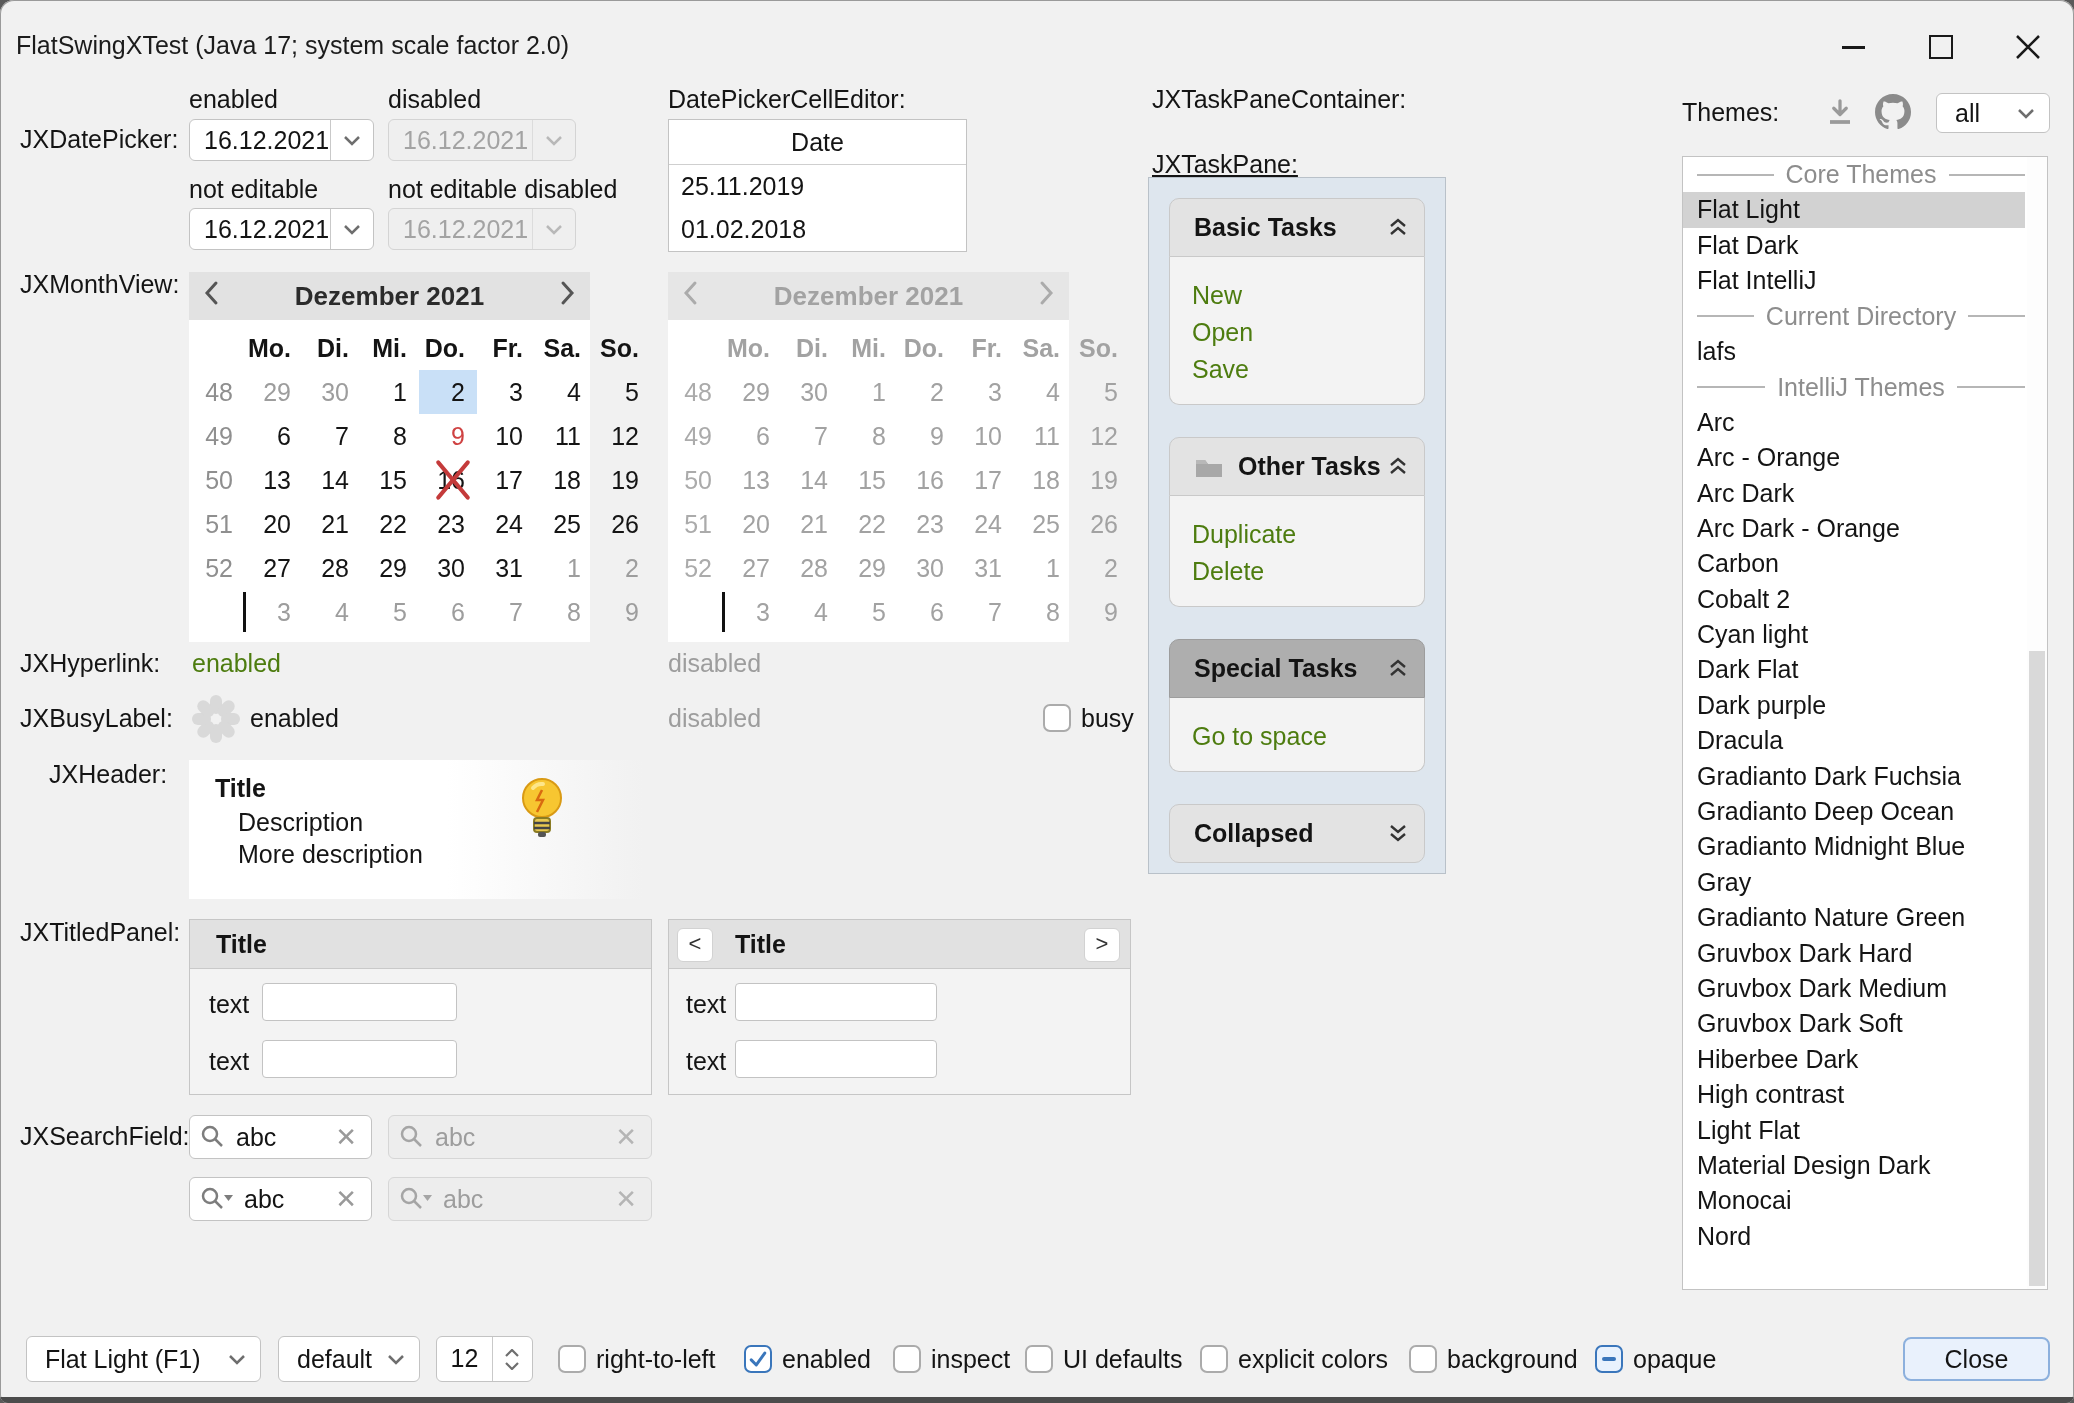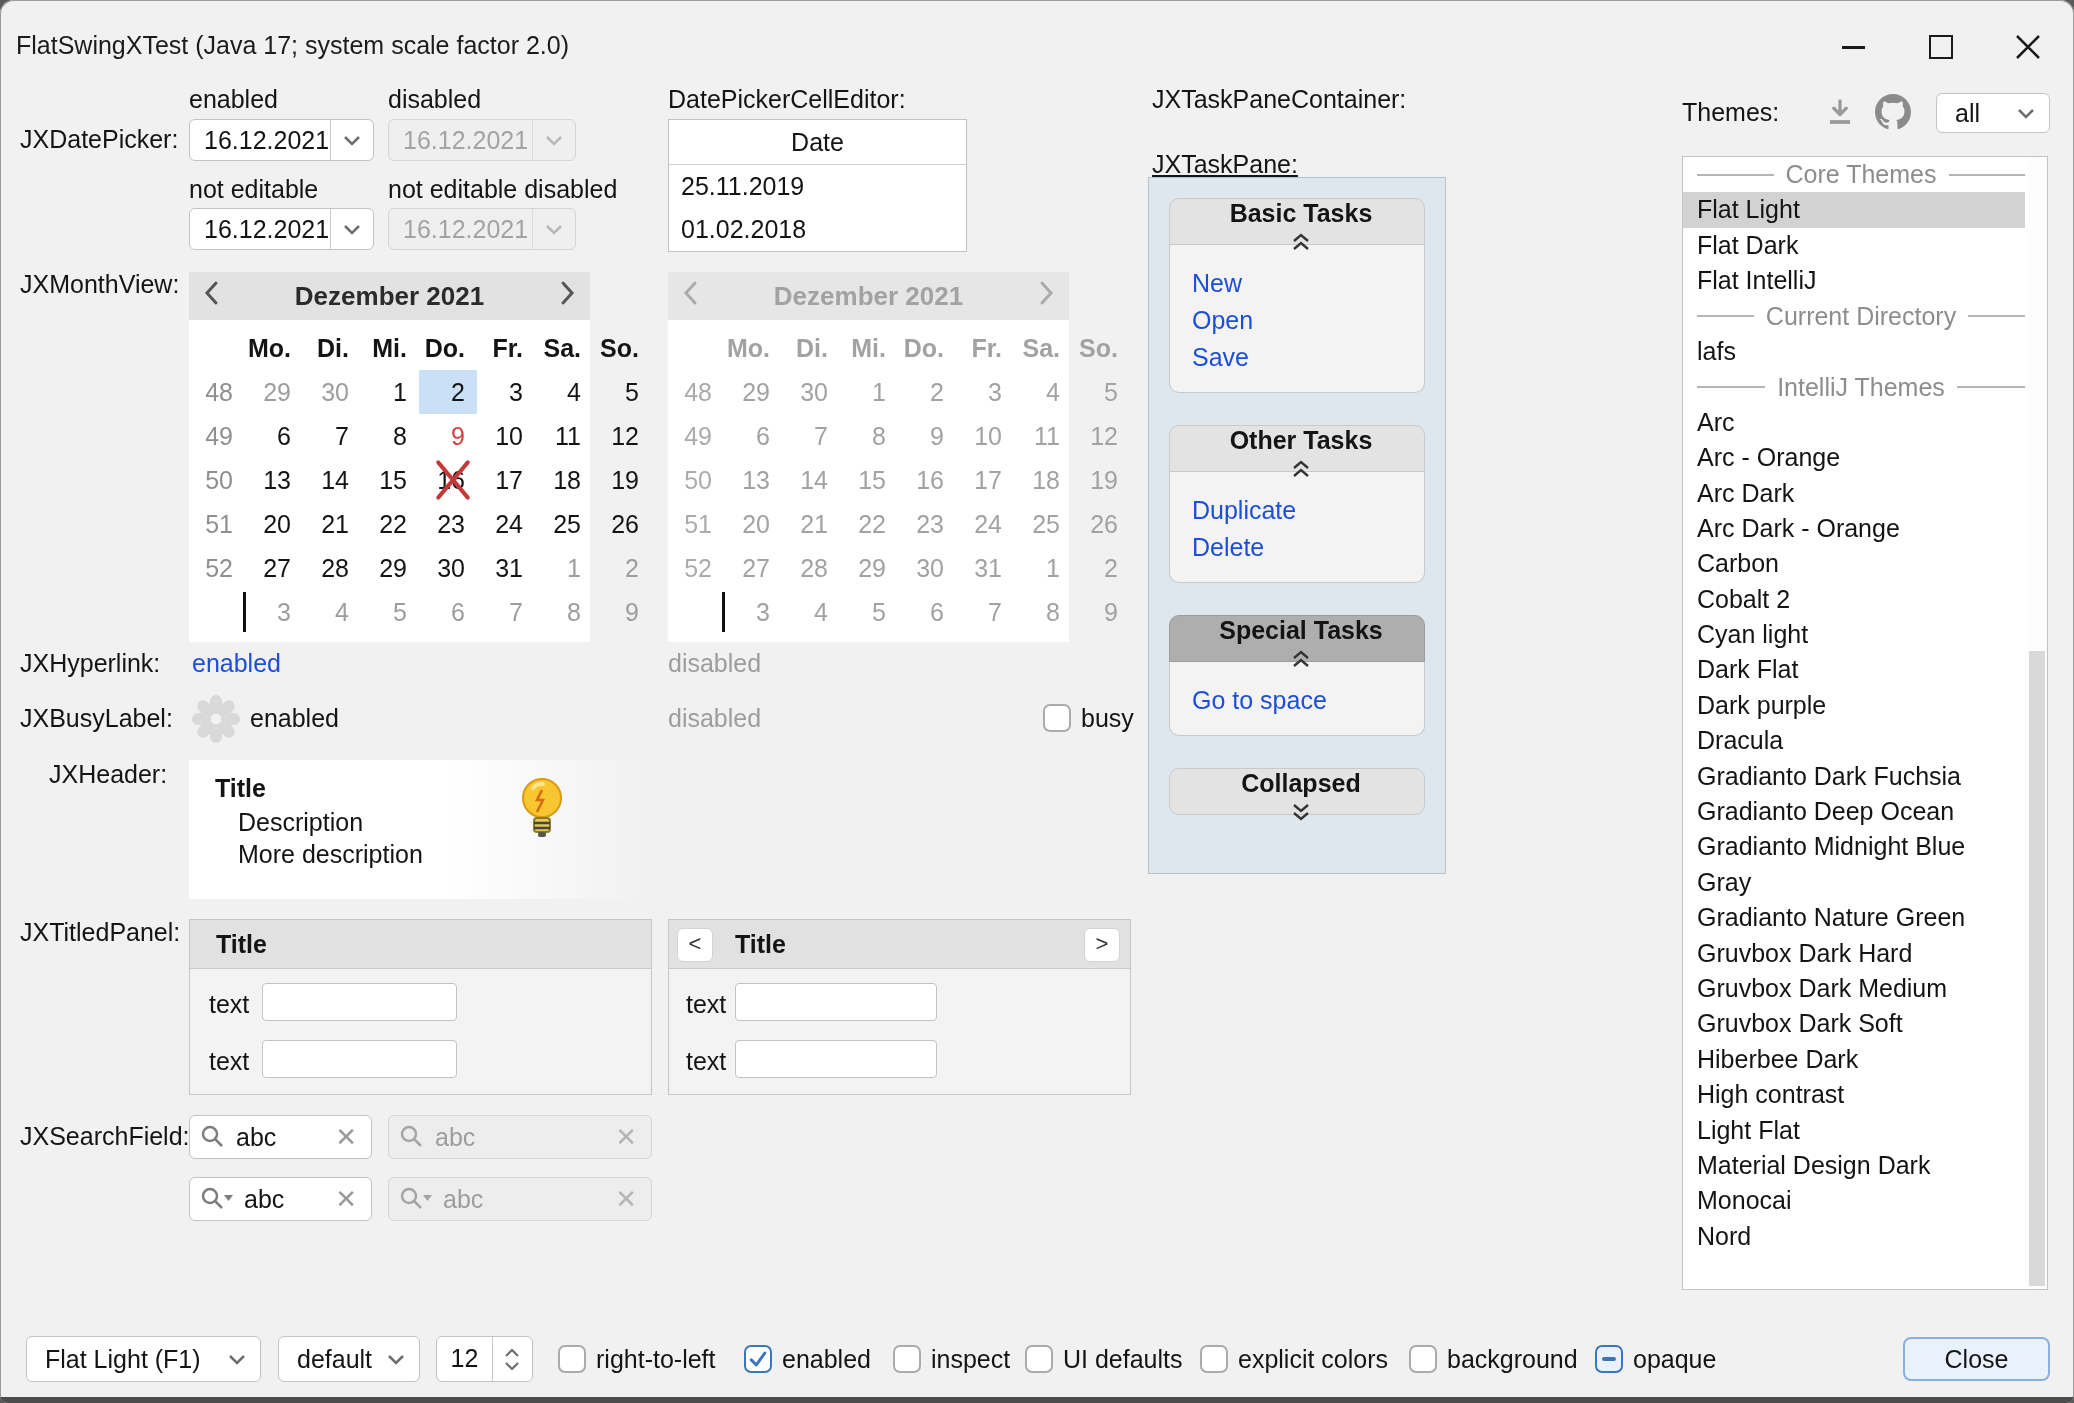--- a/index.html
+++ b/index.html
@@ -42,21 +42,21 @@
   .cal-cell .xmark::before,.cal-cell .xmark::after{content:"";position:absolute;left:50%;top:50%;width:4px;height:50px;background:#c43a3a;border-radius:2px;}
   .cal-cell .xmark::before{transform:translate(-50%,-50%) rotate(40deg);}
   .cal-cell .xmark::after{transform:translate(-50%,-50%) rotate(-40deg);}
   .caretbar{position:absolute;left:58px;top:2px;width:3px;height:40px;background:#111;}
   .cal.disabled .cal-head{background:#e6e6e6;}
   .cal.disabled .cal-title{color:#a2a2a2;}
   .cal.disabled .cal-cell{color:#a2a2a2;}
   .cal.disabled .weeknum{color:#ababab;}
   .cal.disabled svg polyline{stroke:#ababab;}
   
-  .link{color:#1d4ed8;cursor:pointer;white-space:nowrap;}
+  .link{color:#4d7c0f;cursor:pointer;white-space:nowrap;}
   
   .busy{position:absolute;width:52px;height:52px;}
   .busy i{position:absolute;left:50%;top:50%;width:12px;height:19px;margin:-24px 0 0 -6px;background:#d9d9d9;border-radius:6px;transform-origin:6px 24px;}
   
   .jxheader{position:absolute;background:linear-gradient(90deg,#ffffff 55%,#f1f1f1 97%);}
   
   .tpanel{position:absolute;border:1.5px solid #c6c6c6;background:#f3f3f3;box-sizing:border-box;}
   .tpanel-bar{height:48px;background:#e1e1e1;border-bottom:1.5px solid #c9c9c9;display:flex;align-items:center;position:relative;}
   .tpanel-title{font-weight:bold;padding-left:26px;}
   .tpanel .inp{position:absolute;background:#fff;border:1.5px solid #c3c3c3;border-radius:4px;box-sizing:border-box;font:inherit;padding:0 10px;outline:none;}
@@ -64,21 +64,21 @@
   
   .sfield{position:absolute;height:44px;background:#fff;border:1.5px solid #c3c3c3;border-radius:6px;display:flex;align-items:center;box-sizing:border-box;}
   .sfield .stext{flex:1;padding-left:10px;}
   .sfield.disabled{background:#ededed;border-color:#d6d6d6;color:#9d9d9d;}
   .sfield .clear{padding-right:14px;color:#9a9a9a;font-size:26px;}
   .sfield.disabled .clear{color:#b5b5b5;}
   .sicon{display:flex;align-items:center;padding-left:10px;}
   
   .tpc{position:absolute;background:#dee6ee;border:1.5px solid #b9c1c9;box-sizing:border-box;padding:20px;display:flex;flex-direction:column;gap:32px;}
   .pane{border-radius:10px;}
-  .pane-head{height:47px;background:#e3e3e3;border:1px solid #c9c9c9;border-radius:10px 10px 0 0;display:flex;align-items:center;padding:0 16px 0 24px;box-sizing:border-box;flex-direction:column;}
+  .pane-head{height:59px;background:#e3e3e3;border:1px solid #c9c9c9;border-radius:10px 10px 0 0;display:flex;align-items:center;padding:0 16px 0 24px;box-sizing:border-box;}
   .pane-head .ptitle{font-weight:bold;flex:1;}
   .pane.special .pane-head{background:#aeaeae;border-color:#9d9d9d;}
   .pane.collapsed .pane-head{border-radius:10px;}
   .pane-body{background:#f3f3f3;border:1px solid #c9c9c9;border-top:none;border-radius:0 0 10px 10px;padding:20px 0 16px 22px;}
   .pane-body .plink{display:block;line-height:37px;}
   
   .tlist{position:absolute;background:#fff;border:1.5px solid #c3c3c3;box-sizing:border-box;overflow:hidden;}
   .trow{height:35.4px;line-height:35.4px;padding-left:14px;margin-right:22px;white-space:nowrap;}
   .trow.selected{background:#d2d2d2;}
   .tsep{height:35.4px;display:flex;align-items:center;color:#8d8d8d;margin:0 22px 0 14px;gap:12px;}

